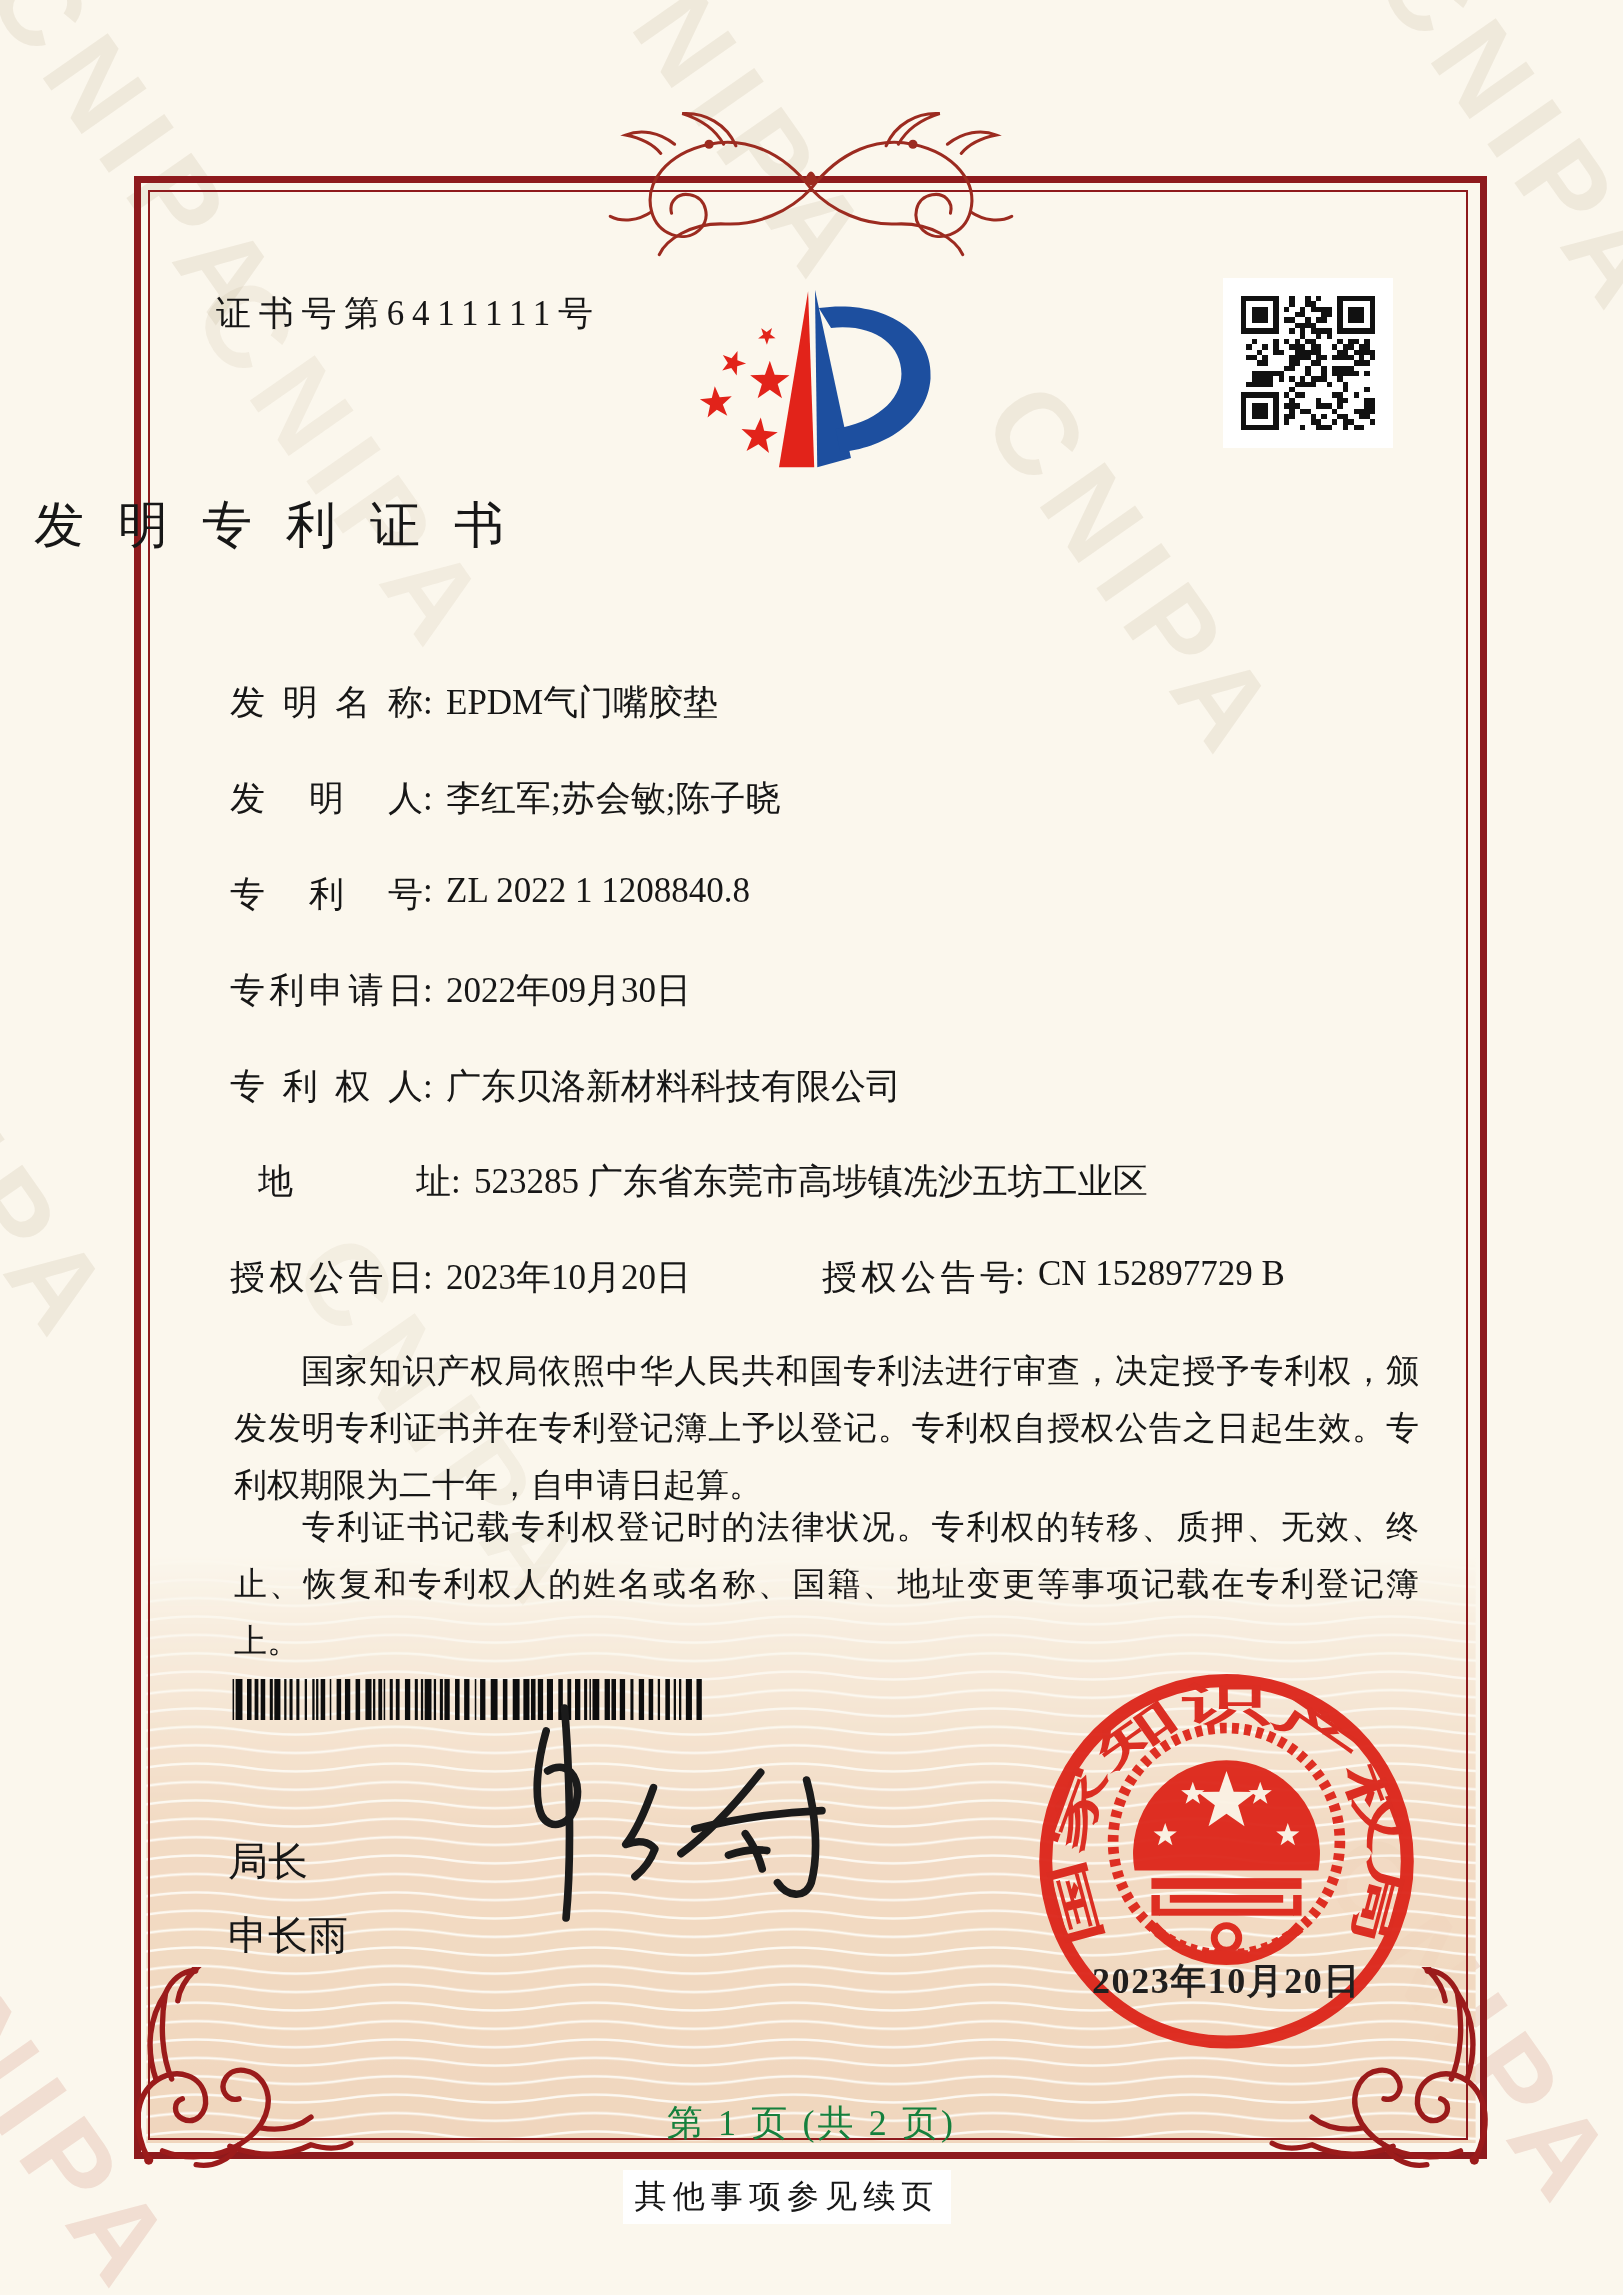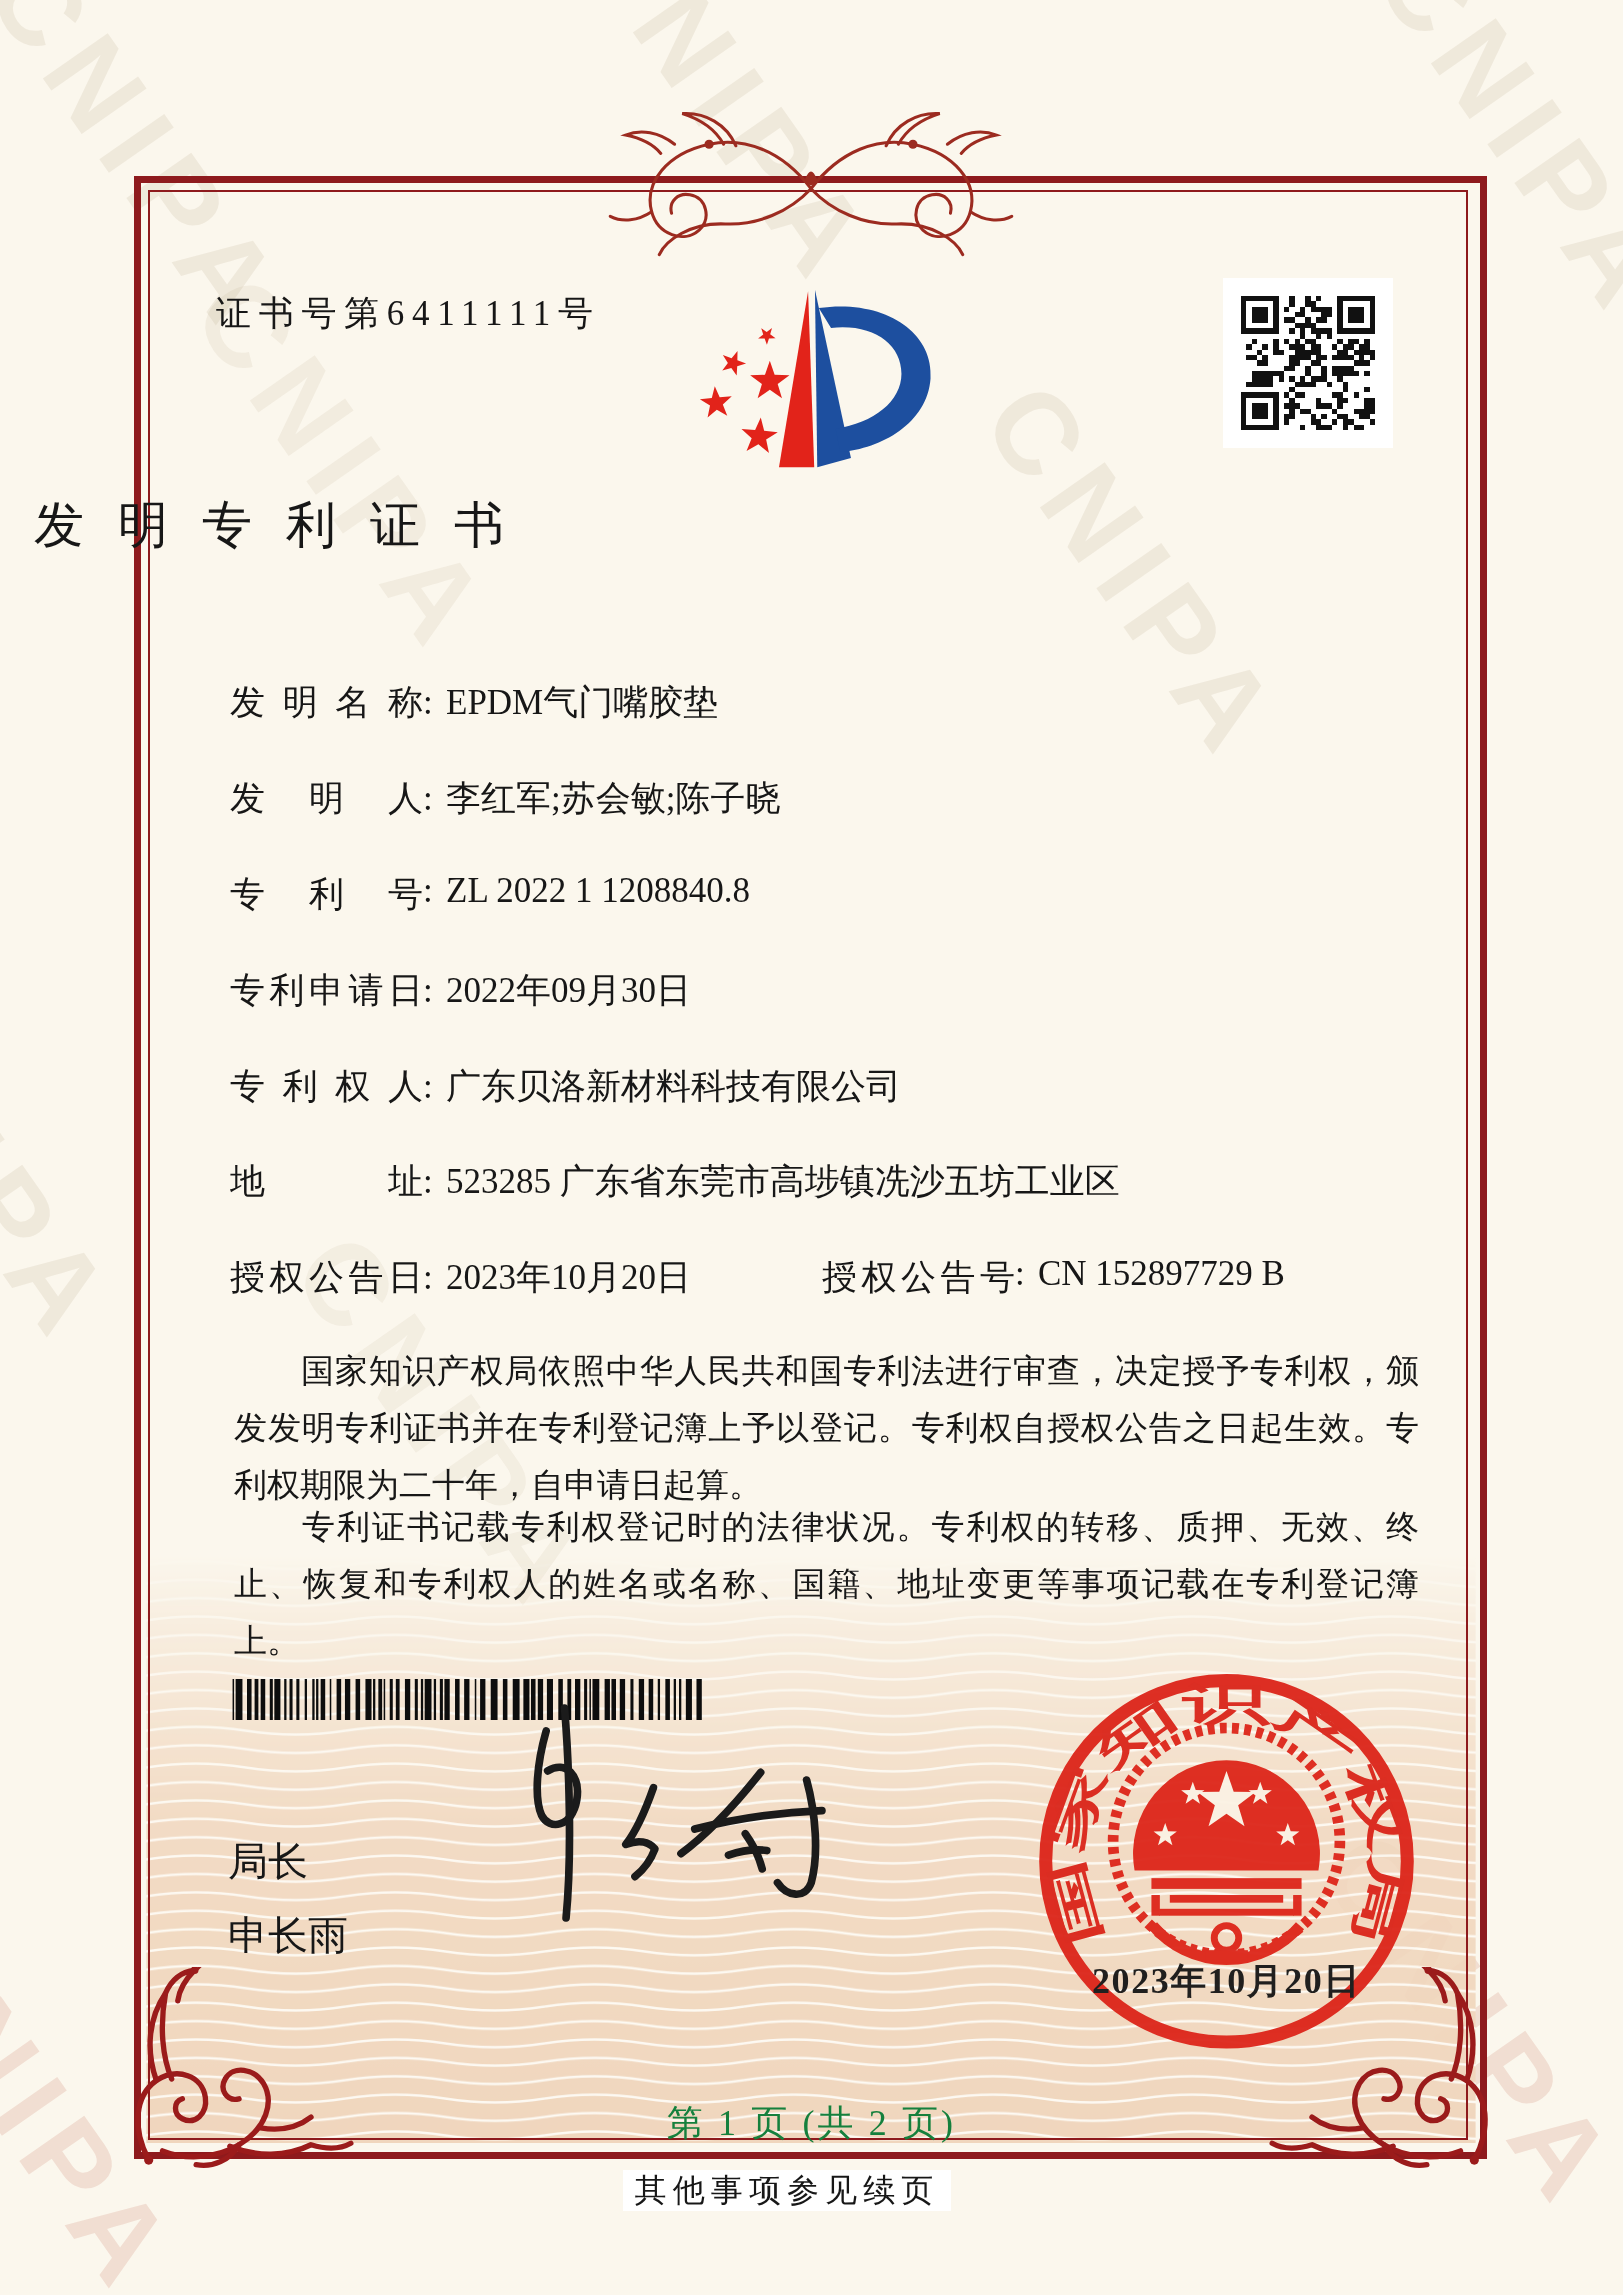--- a/index.html
+++ b/index.html
@@ -66,21 +66,21 @@
     position:absolute;left:228px;top:1908px;font-size:40px;
     font-family:"Liberation Sans","DejaVu Sans",sans-serif;font-weight:500;z-index:5;
   }
   #signature{position:absolute;left:491px;top:1671px;z-index:6;}
   #seal{position:absolute;left:1027px;top:1656px;z-index:6;}
   .page-footer{
     position:absolute;left:0;right:0;top:2099px;text-align:center;font-size:36px;
     letter-spacing:3.1px;z-index:5;color:#15803d;
   }
   .cont-box{
-    position:absolute;left:623px;top:2170px;width:328px;height:41px;background:#ffffff;
+    position:absolute;left:623px;top:2170px;width:328px;height:54px;background:#ffffff;
     display:flex;align-items:center;justify-content:center;z-index:5;text-align:center;
   }
   .cont-box span{font-size:32px;letter-spacing:6.1px;}
 </style>
 </head>
 <body>
 
 <div class="page">
 
   <span class="wm gray" style="left:69px;top:-69px;">CNIPA</span>
@@ -389,21 +389,21 @@
   </div>
   <div class="frow" style="top:871px;">
     <span class="flabel">专利号</span><span class="fcolon">:</span><span class="fvalue">ZL 2022 1 1208840.8</span>
   </div>
   <div class="frow" style="top:967px;">
     <span class="flabel">专利申请日</span><span class="fcolon">:</span><span class="fvalue">2022年09月30日</span>
   </div>
   <div class="frow" style="top:1063px;">
     <span class="flabel">专利权人</span><span class="fcolon">:</span><span class="fvalue">广东贝洛新材料科技有限公司</span>
   </div>
-  <div class="frow" style="top:1158px;">
+  <div class="frow" style="top:1158px;margin-left:28px;">
     <span class="flabel">地址</span><span class="fcolon">:</span><span class="fvalue">523285 广东省东莞市高埗镇冼沙五坊工业区</span>
   </div>
   <div class="frow" style="top:1254px;">
     <span class="flabel">授权公告日</span><span class="fcolon">:</span><span class="fvalue">2023年10月20日</span>
   </div>
   <div class="frow2" style="top:1254px;">
     <span class="flabel">授权公告号</span><span class="fcolon">:</span><span class="fvalue">CN 152897729 B</span>
   </div>
 
   <p class="legal" style="top:1339px;"><span class="ind"></span><span>国家知识产权局依照中华人民共和国专利法进行审查，决定授予专利权，颁发发明专利证书并在专利登记簿上予以登记。专利权自授权公告之日起生效。专利权期限为二十年，自申请日起算。</span></p>

